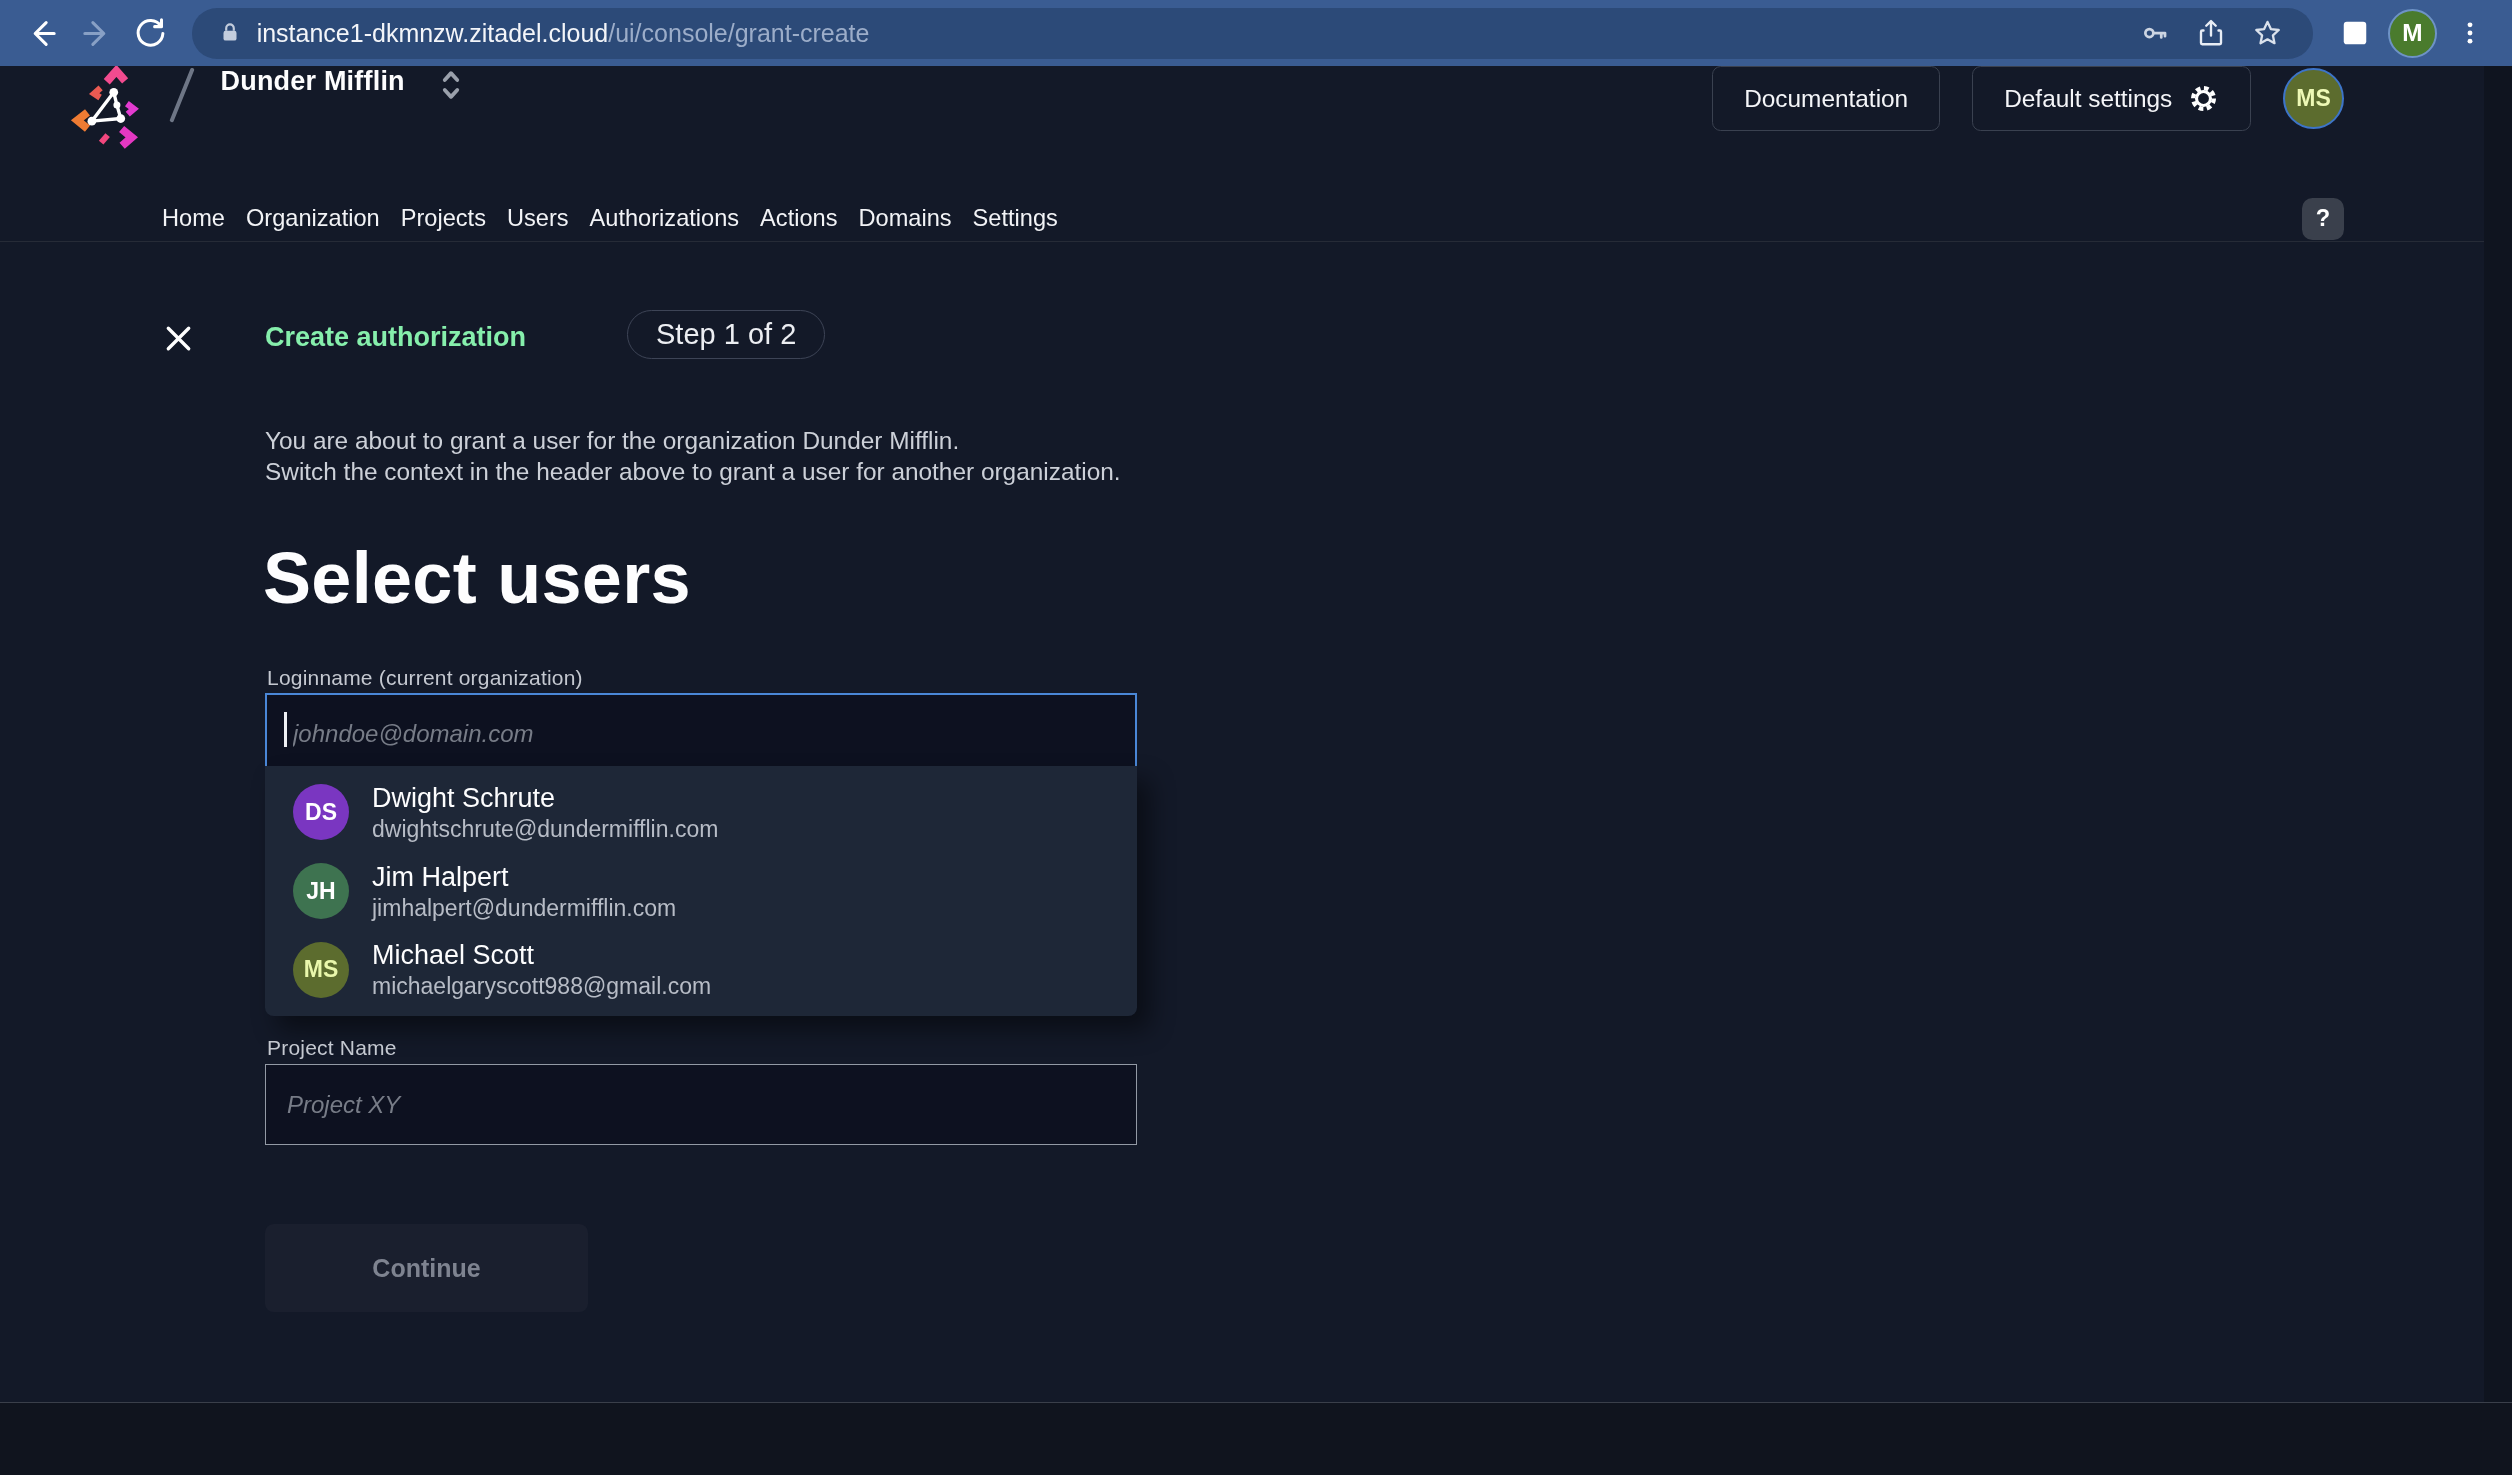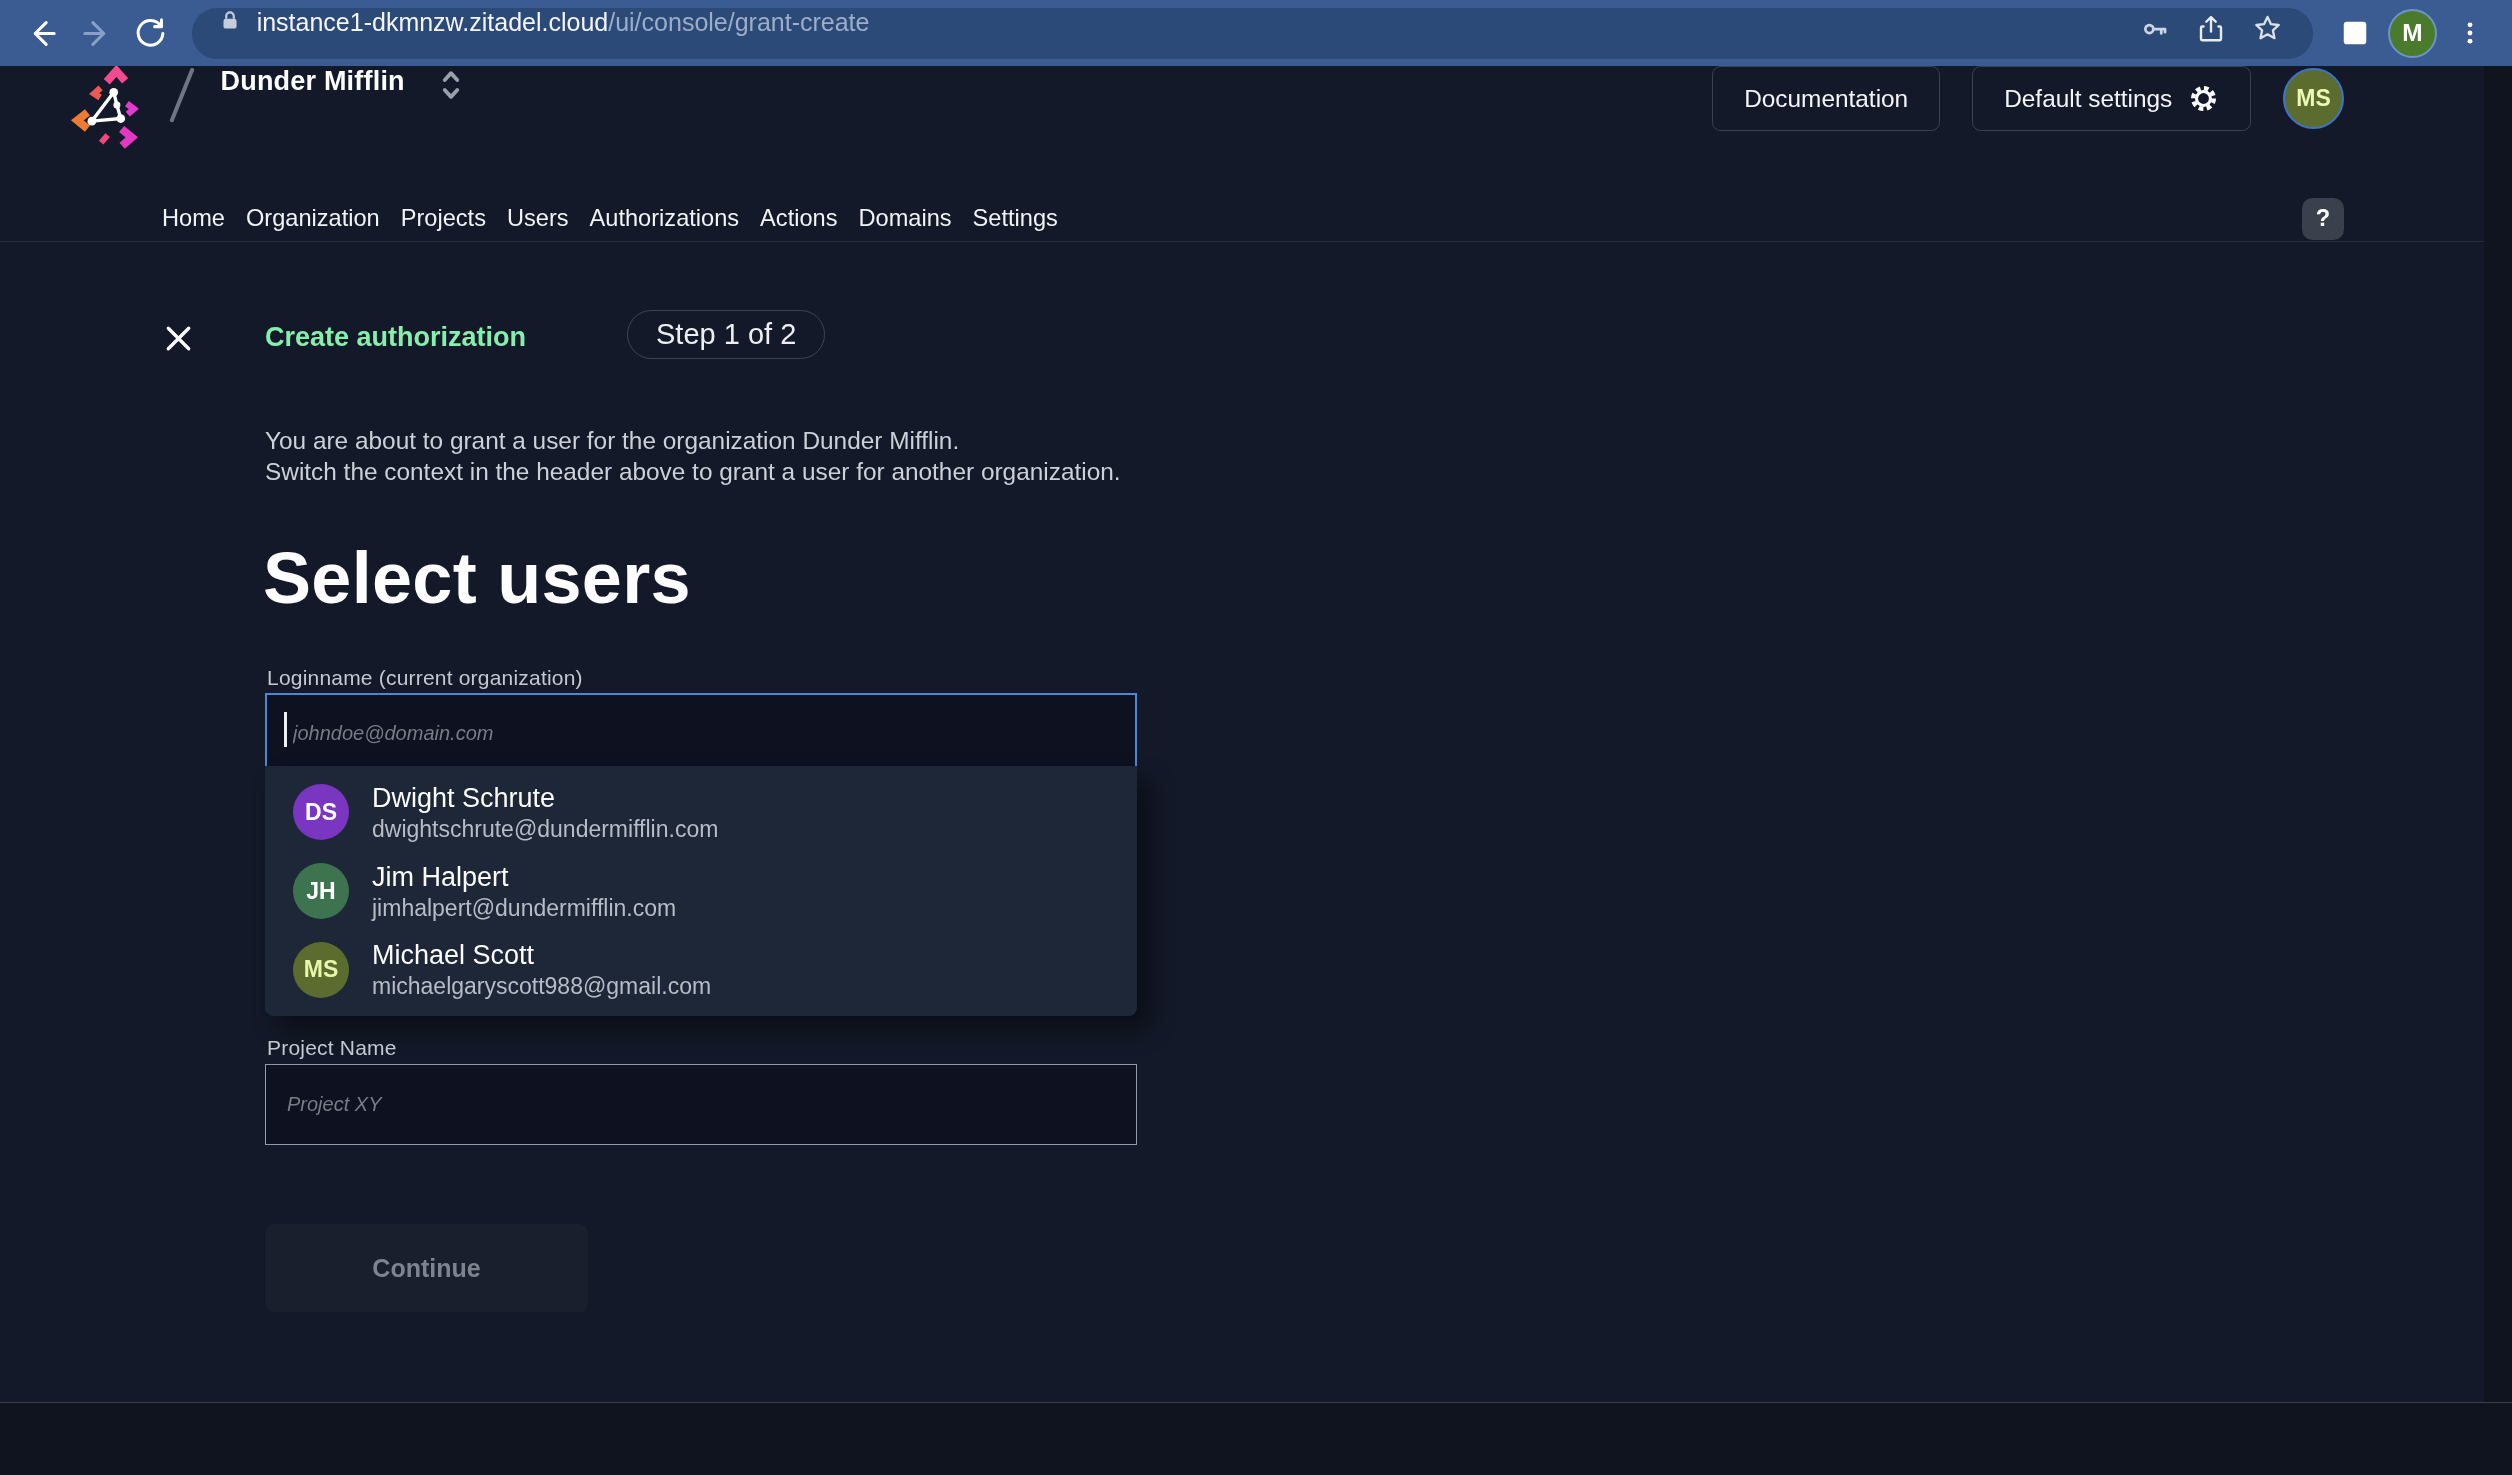--- a/index.html
+++ b/index.html
@@ -17,21 +17,21 @@
   .browser-bar {
     position:absolute; top:0; left:0; right:0; height:66px;
     background:#3a5c92;
     display:flex; align-items:center;
     padding:0 21px; gap:12.2px;
   }
   .chrome-btn { width:42px; height:42px; display:flex; align-items:center; justify-content:center; border-radius:50%; flex:0 0 auto; }
   .url-pill {
     flex:1 1 auto; height:51px; margin:0 8.7px;
     background:#2c4a78; border-radius:25px;
-    display:flex; padding:0 24.4px; gap:14px;
+    display:flex; align-items:center; padding:0 24.4px; gap:14px;
     min-width:0;
   }
   .url-text { font-size:25px; white-space:nowrap; overflow:hidden; }
   .url-host { color:#f3f5f9; }
   .url-path { color:#9cadc9; }
   .pill-spacer { flex:1; }
   .chrome-avatar {
     width:49px; height:49px; border-radius:50%;
     background:#4a7b2d; border:2.6px solid #6e93c6;
     display:flex; align-items:center; justify-content:center;
@@ -89,21 +89,21 @@
   .wizard-desc { position:absolute; left:265px; top:359px; font-size:24.4px; line-height:31px; color:#ccd0d8; }
   .section-title { position:absolute; left:263px; top:471px; font-size:72px; font-weight:700; color:#fdfdfe; letter-spacing:0.3px; }
 
   .field-label { position:absolute; left:267px; font-size:21px; color:#c4c8d0; letter-spacing:0.2px; }
   .label-login { top:600px; }
   .label-project { top:970px; }
 
   .text-input {
     position:absolute; left:265px; width:872px; height:81px;
     background:#0d1120; border-radius:0;
-    color:#fff; font-size:20px; font-family:inherit;
+    color:#fff; font-size:24px; font-family:inherit;
     padding:0 21px; outline:none;
   }
   .text-input::placeholder { color:#777c87; font-style:italic; opacity:1; }
   .input-login { top:627px; border:2.6px solid #4a87d7; padding-left:26px; }
   .input-project { top:998px; border:1.7px solid #939aa5; }
   .caret { position:absolute; left:284px; top:646px; width:2.6px; height:35px; background:#eef0f4; }
 
   .dropdown {
     position:absolute; left:265px; top:700px; width:872px; height:250px;
     background:#1e2737; border-radius:0 0 8.7px 8.7px;

